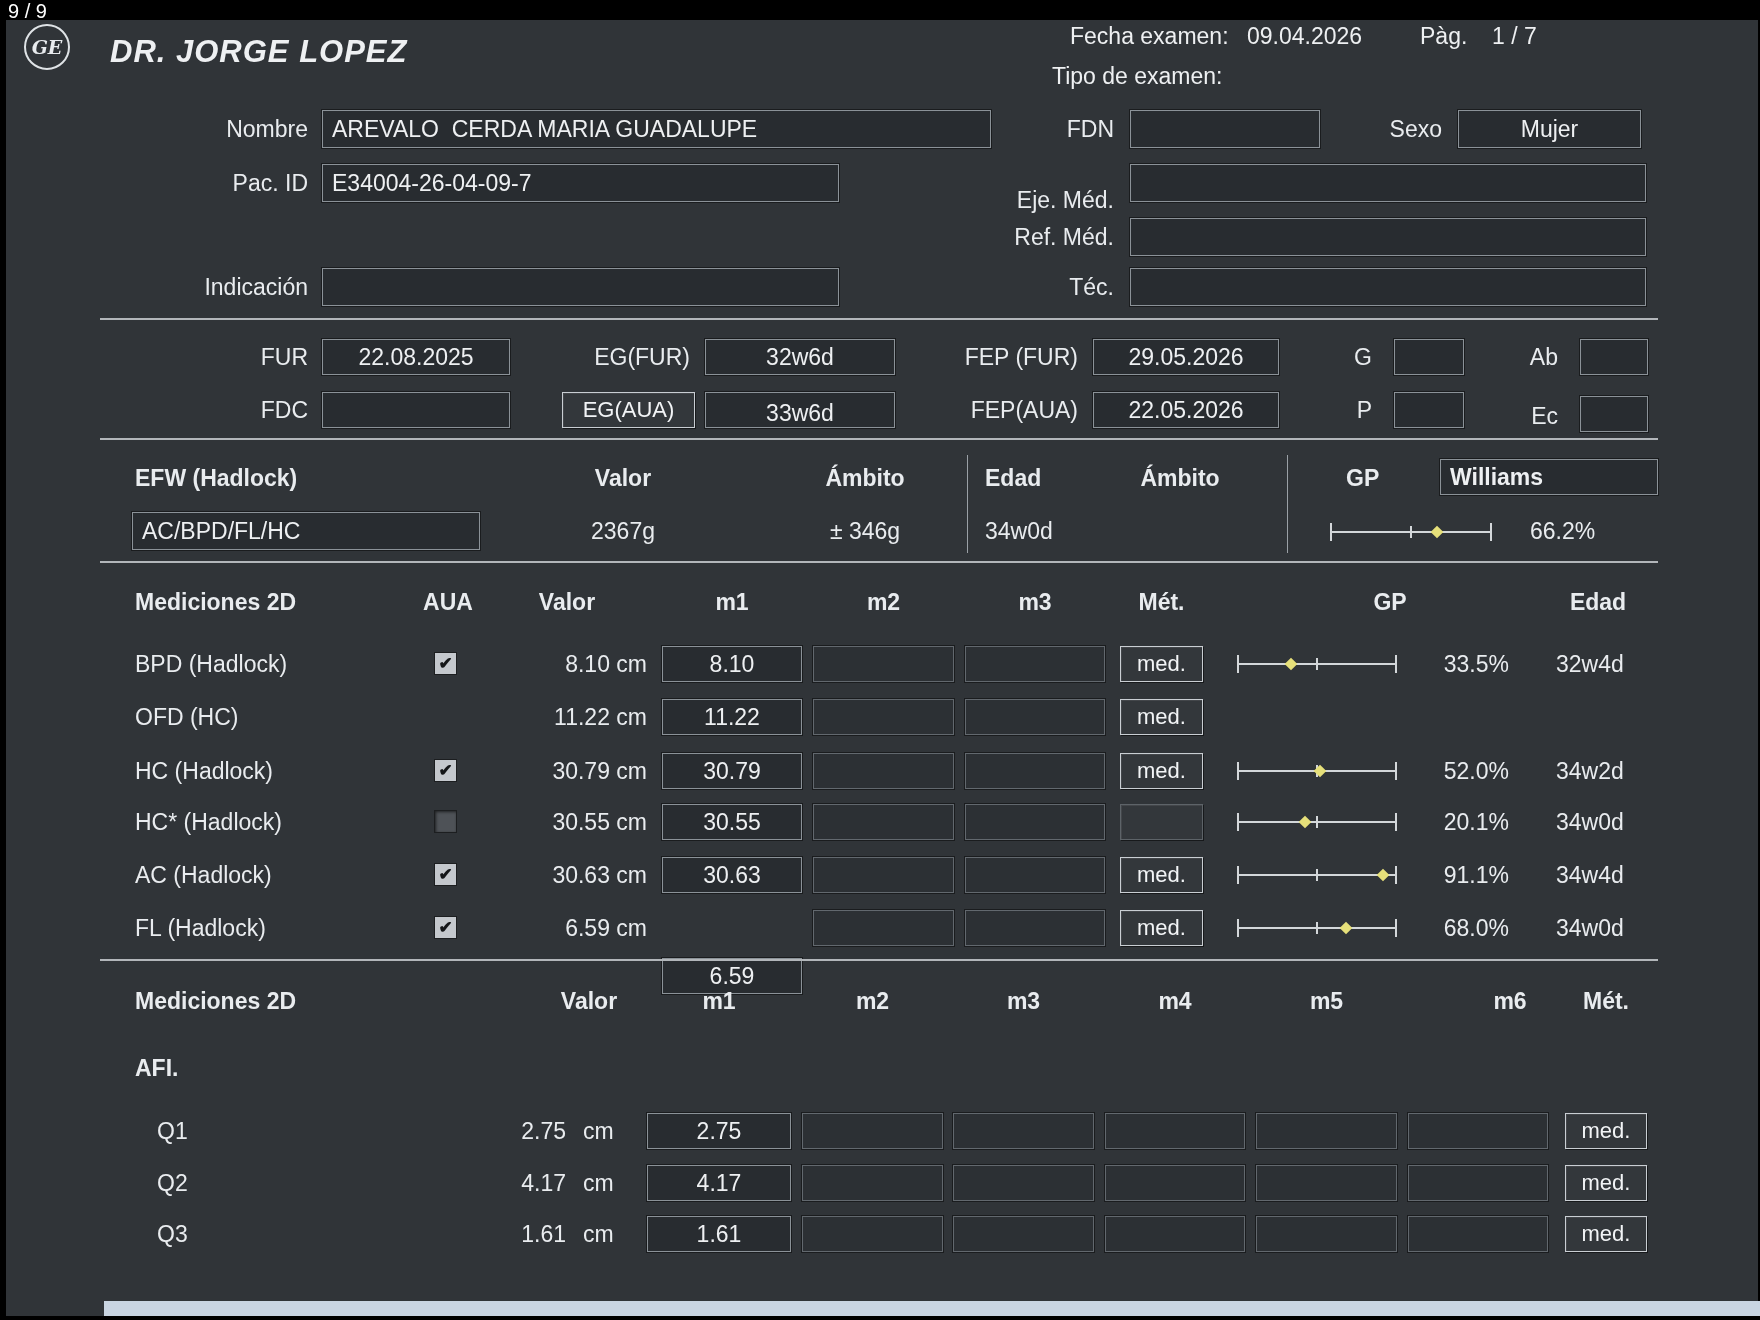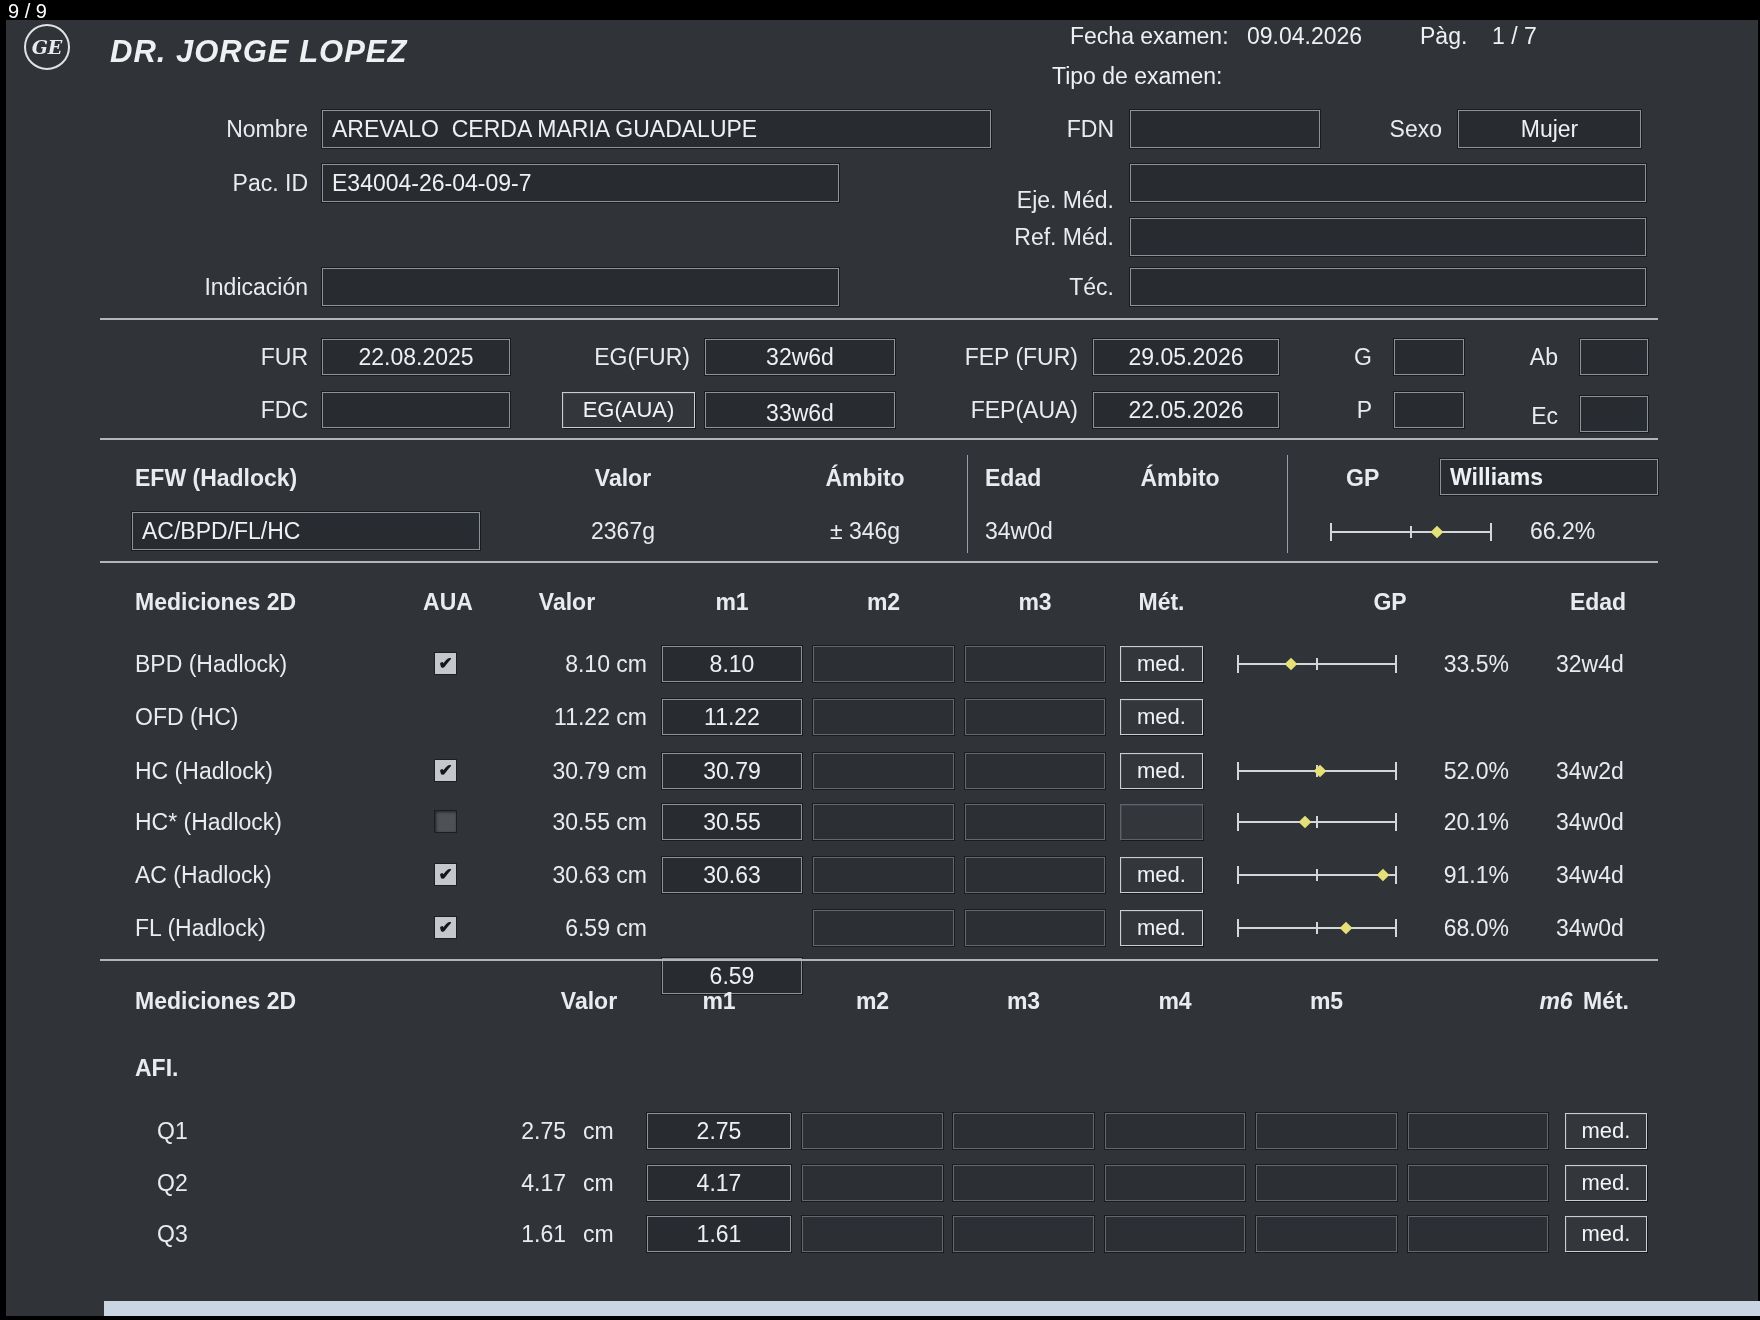--- a/index.html
+++ b/index.html
@@ -320,21 +320,21 @@
 
   <div class="sep" style="top:959px;"></div>
 
   <div class="lbl hd" style="left:135px;top:987px;">Mediciones 2D</div>
   <div class="lbl hd c" style="left:531px;width:116px;top:987px;">Valor</div>
   <div class="lbl hd c" style="left:647px;width:144px;top:987px;">m1</div>
   <div class="lbl hd c" style="left:802px;width:141px;top:987px;">m2</div>
   <div class="lbl hd c" style="left:953px;width:141px;top:987px;">m3</div>
   <div class="lbl hd c" style="left:1105px;width:140px;top:987px;">m4</div>
   <div class="lbl hd c" style="left:1256px;width:141px;top:987px;">m5</div>
-  <div class="lbl hd c" style="left:1486px;width:140px;top:987px;font-style:italic;">m6</div>
+  <div class="lbl hd c" style="left:1440px;width:140px;top:987px;">m6</div>
   <div class="lbl hd c" style="left:1565px;width:82px;top:987px;">Mét.</div>
 
   <div class="lbl hd" style="left:135px;top:1054px;">AFI.</div>
 
   <div>
     <div class="lbl" style="left:157px;top:1117px;">Q1</div>
     <div class="lbl r" style="left:460px;width:106px;top:1117px;">2.75</div>
     <div class="lbl" style="left:583px;top:1117px;">cm</div>
     <div class="box c" style="left:647px;top:1113px;width:144px;height:36px;">
         <span>2.75</span>

